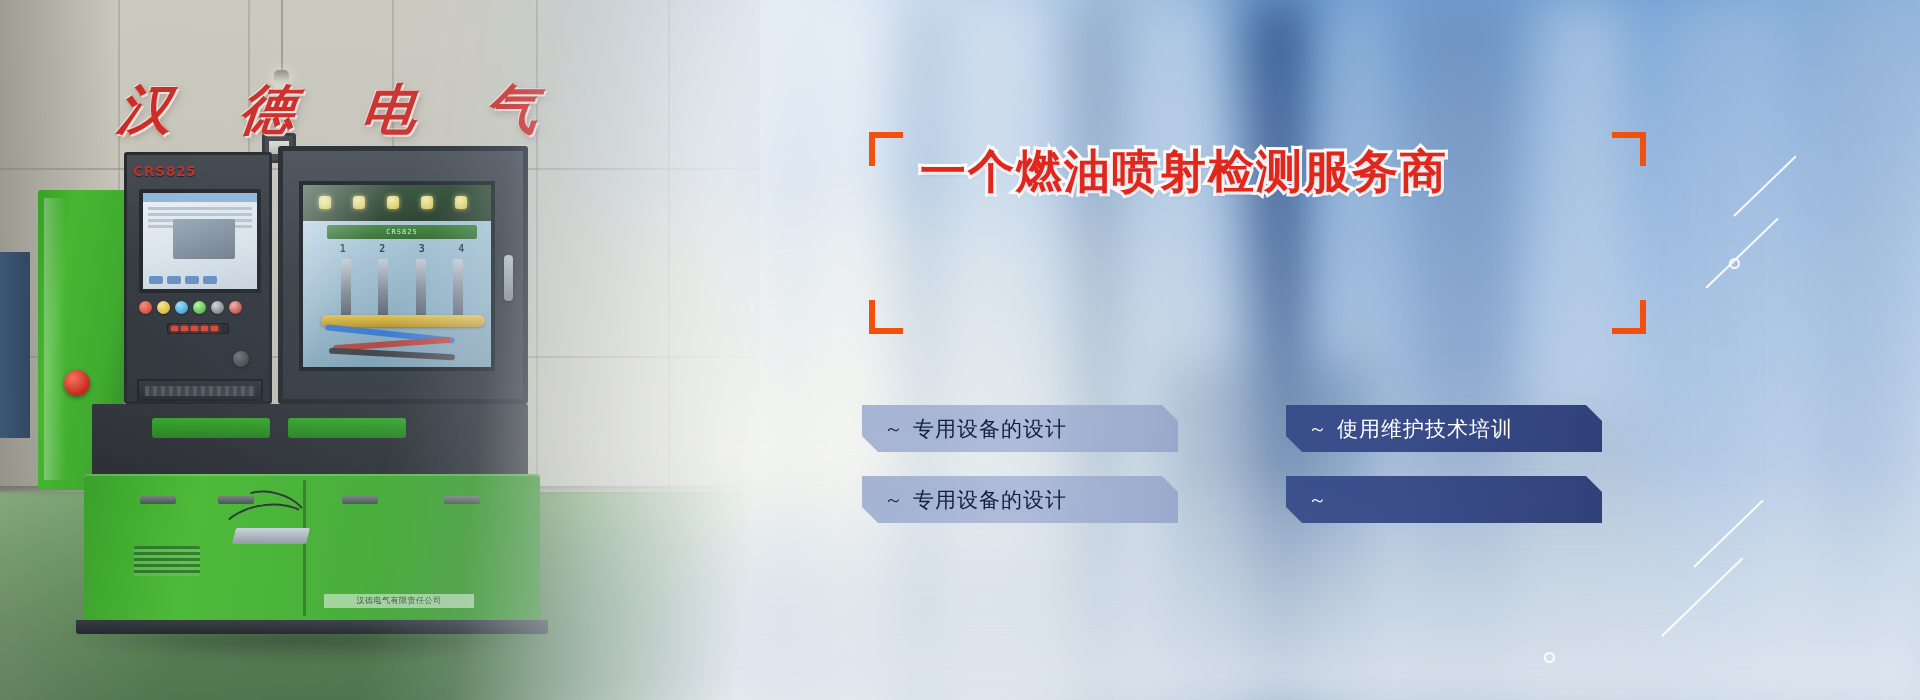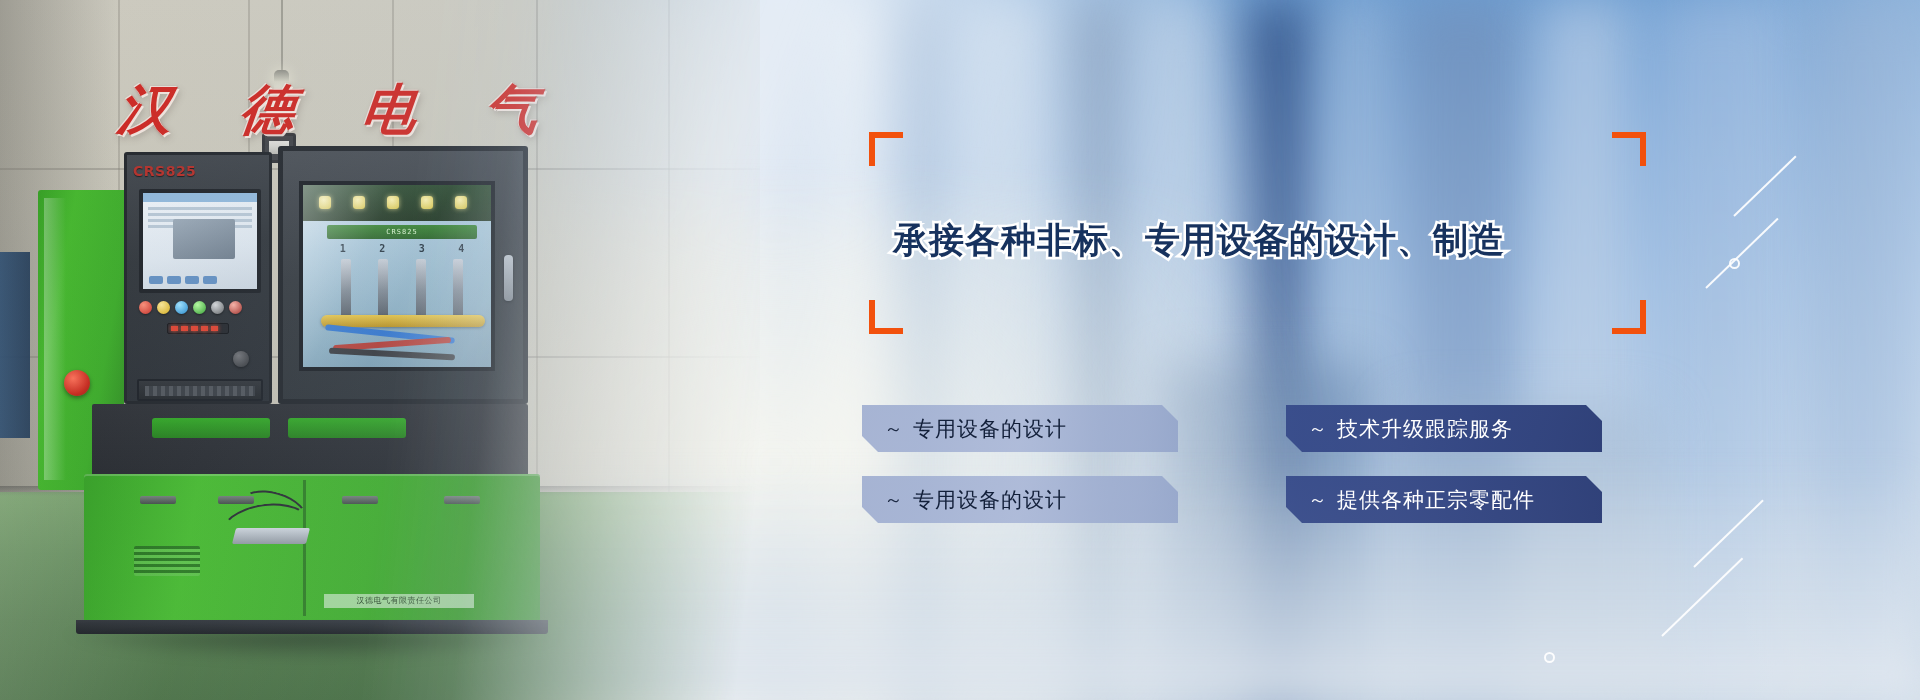--- a/index.html
+++ b/index.html
@@ -563,39 +563,38 @@
       <i class="v"></i>
     </div>
 
   <div class="deco-ring" style="left:1729px; top:258px; width:11px; height:11px;"></div>
   <div class="deco-ring" style="left:1544px; top:652px; width:11px; height:11px;"></div>
   <div class="deco-line" style="left:1706px; top:287px; width:100px; transform:rotate(-44deg);"></div>
   <div class="deco-line" style="left:1734px; top:215px; width:86px;  transform:rotate(-44deg);"></div>
   <div class="deco-line" style="left:1662px; top:635px; width:112px; transform:rotate(-44deg);"></div>
   <div class="deco-line" style="left:1694px; top:566px; width:96px;  transform:rotate(-44deg);"></div>
 
-  <div class="subheadline">承接各种非标、专用设备的设计、制造</div>
+  <div class="headline">一个燃油喷射检测服务商</div>
 
   <div class="tags">
     <div class="tag-row">
       <div class="tag light">
         <span class="tag-tilde">～</span>
         <span>专用设备的设计</span>
       </div>
       <div class="tag dark">
         <span class="tag-tilde">～</span>
-        <span>技术升级跟踪服务</span>
+        <span>使用维护技术培训</span>
       </div>
     </div>
     <div class="tag-row">
       <div class="tag light">
         <span class="tag-tilde">～</span>
         <span>专用设备的设计</span>
       </div>
       <div class="tag dark">
         <span class="tag-tilde">～</span>
-        <span>提供各种正宗零配件</span>
       </div>
     </div>
   </div>
 
   <div class="right-fade"></div>
 </div>
 
 </body></html>

